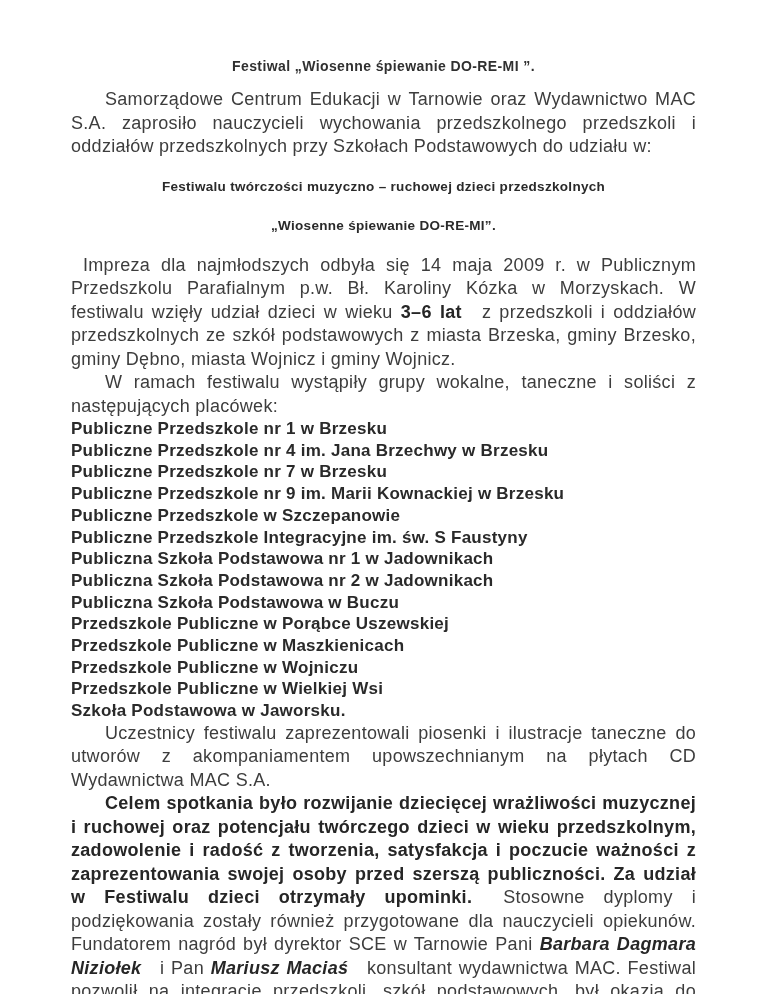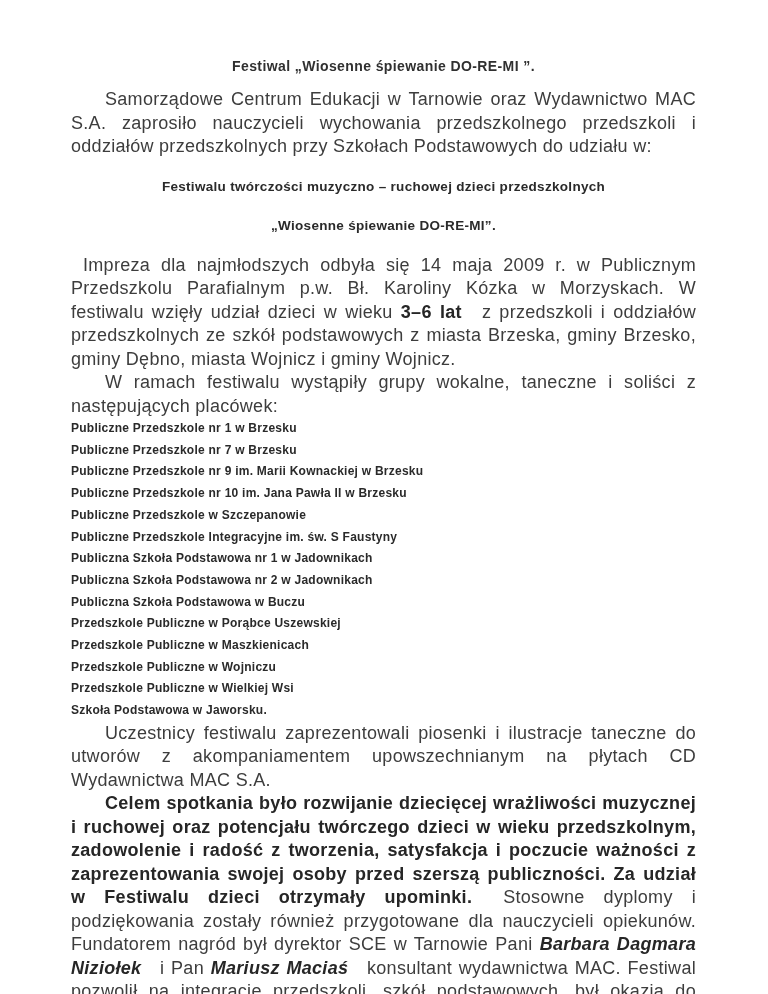--- a/index.html
+++ b/index.html
@@ -44,21 +44,21 @@
     letter-spacing: 0.3px;
     font-weight: bold;
     color: #2a2a2a;
     text-align: center;
     margin: 16px;
   }
   .institutions {
     margin: 0;
   }
   .inst-item {
-    font-size: 12px;
+    font-size: 17px;
     line-height: 21.7px;
     letter-spacing: 0.25px;
     font-weight: bold;
     color: #2a2a2a;
     text-align: left;
   }
   .seg-regular { font-weight: normal; font-style: normal; margin-left: 12px; }
   .seg-bold { font-weight: bold; color: #262626; }
   .seg-bolditalic { font-weight: bold; font-style: italic; color: #262626; }
 </style>
@@ -74,23 +74,23 @@
   <div class="centered-heading">Festiwalu twórczości muzyczno – ruchowej dzieci przedszkolnych</div>
 
   <div class="centered-heading">„Wiosenne śpiewanie DO-RE-MI”.</div>
 
   <p class="para"><span class="seg-regular">Impreza dla najmłodszych odbyła się 14 maja 2009 r. w Publicznym  Przedszkolu Parafialnym p.w. Bł. Karoliny Kózka w Morzyskach. W festiwalu wzięły udział dzieci w wieku </span><span class="seg-bold">3–6 lat</span><span class="seg-regular"> z przedszkoli i oddziałów przedszkolnych ze szkół podstawowych z miasta Brzeska, gminy Brzesko, gminy Dębno, miasta Wojnicz i gminy Wojnicz.</span></p>
 
   <p class="para indent">W ramach festiwalu wystąpiły grupy wokalne, taneczne i soliści z następujących placówek:</p>
 
   <div class="institutions">
       <div class="inst-item">Publiczne Przedszkole nr 1 w Brzesku</div>
+      <div class="inst-item">Publiczne Przedszkole nr 4 im. Jana Brzechwy w Brzesku</div>
       <div class="inst-item">Publiczne Przedszkole nr 7 w Brzesku</div>
       <div class="inst-item">Publiczne Przedszkole nr 9 im. Marii Kownackiej w Brzesku</div>
-      <div class="inst-item">Publiczne Przedszkole nr 10  im. Jana Pawła II w Brzesku</div>
       <div class="inst-item">Publiczne Przedszkole w Szczepanowie</div>
       <div class="inst-item">Publiczne Przedszkole Integracyjne im. św. S  Faustyny</div>
       <div class="inst-item">Publiczna Szkoła Podstawowa nr 1 w Jadownikach</div>
       <div class="inst-item">Publiczna Szkoła Podstawowa nr 2 w Jadownikach</div>
       <div class="inst-item">Publiczna Szkoła Podstawowa w Buczu</div>
       <div class="inst-item">Przedszkole Publiczne w Porąbce Uszewskiej</div>
       <div class="inst-item">Przedszkole Publiczne w Maszkienicach</div>
       <div class="inst-item">Przedszkole Publiczne w Wojniczu</div>
       <div class="inst-item">Przedszkole Publiczne w Wielkiej Wsi</div>
       <div class="inst-item">Szkoła Podstawowa w Jaworsku.</div>

